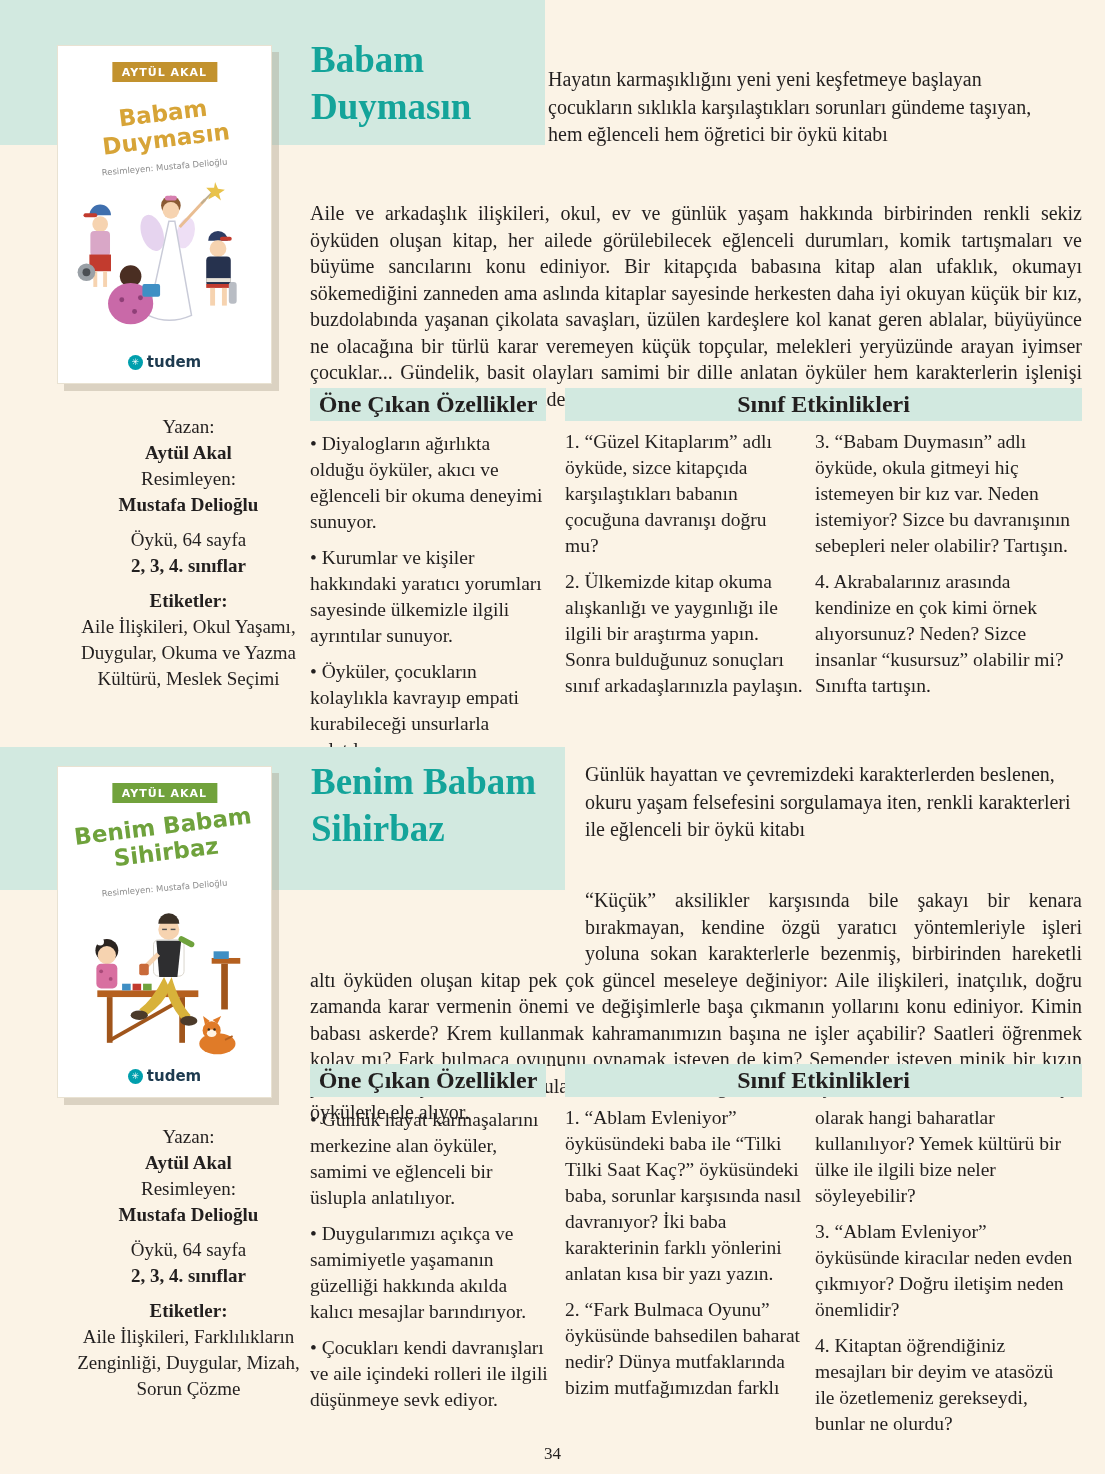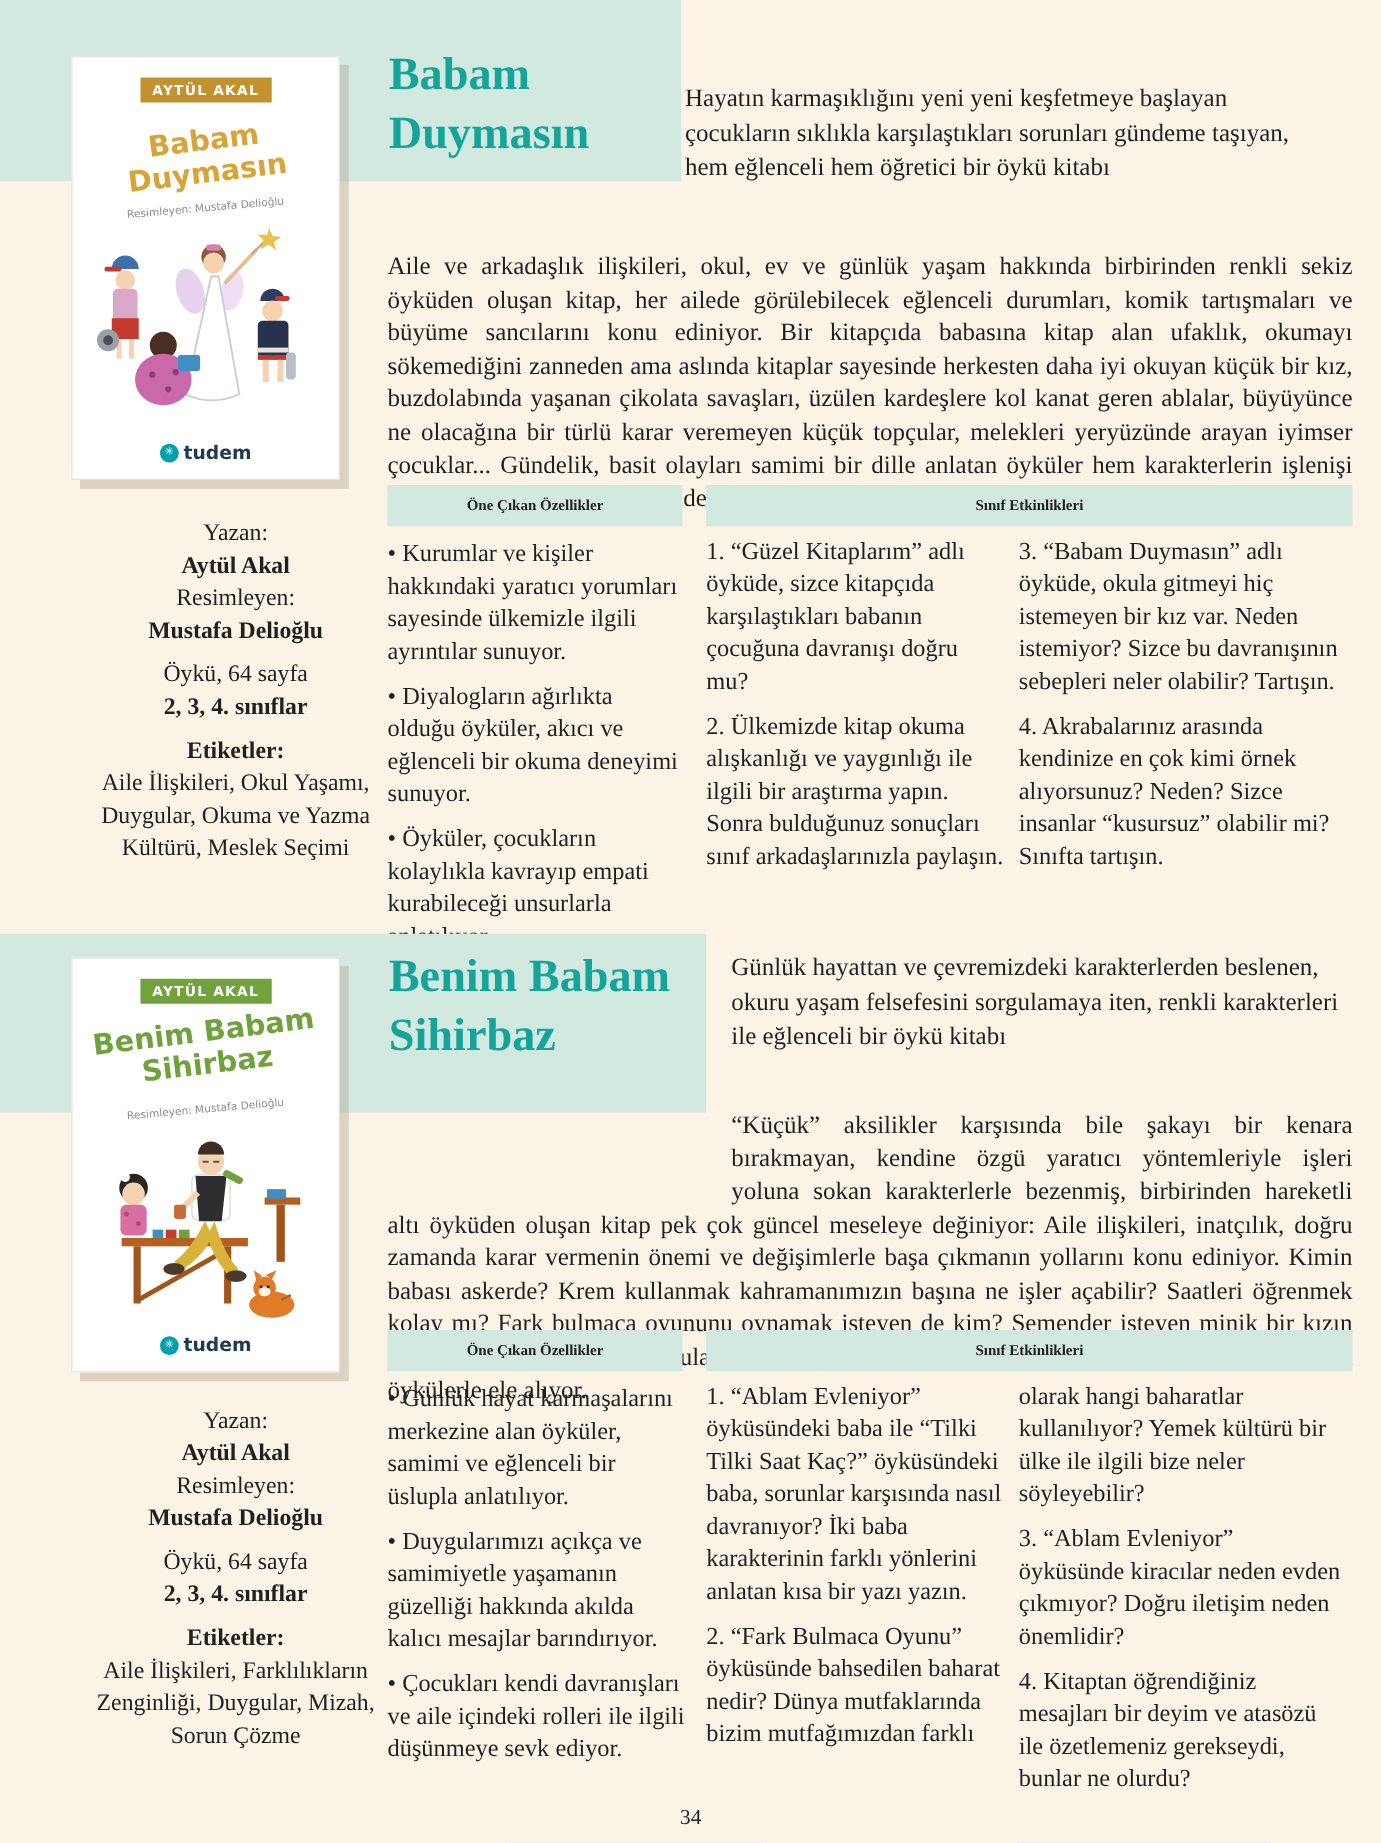--- a/index.html
+++ b/index.html
@@ -52,21 +52,21 @@
   .t2{left:311px;top:758px;width:285px;}
   .intro{position:absolute;font-size:20px;line-height:27.5px;}
   .i1{left:548px;top:41px;width:505px;margin-top:25px;}
   .i2{left:585px;top:761px;width:495px;}
   .body-text{position:absolute;font-size:20px;line-height:26.5px;text-align:justify;margin-top:40px;}
   .b1{left:310px;top:160px;width:772px;}
   .b2{left:310px;top:847px;width:772px;}
   .wrap-spacer{float:left;width:275px;height:54px;}
 
   .hdr{position:absolute;height:33px;background:var(--mint);display:flex;
-       align-items:center;justify-content:center;font-weight:bold;font-size:12px;}
+       align-items:center;justify-content:center;font-weight:bold;font-size:24px;}
   .hf1{left:310px;top:388px;width:236px;}
   .ha1{left:565px;top:388px;width:517px;}
   .hf2{left:310px;top:1064px;width:236px;}
   .ha2{left:565px;top:1064px;width:517px;}
 
   .col{position:absolute;font-size:19.5px;line-height:26px;}
   .col p{margin:0 0 10px 0;}
   .feat1{left:310px;top:431px;width:238px;}
   .act1a{left:565px;top:429px;width:238px;}
   .act1b{left:815px;top:429px;width:258px;}
@@ -142,22 +142,22 @@
   </div>
 
   <div class="sec-title t1">Babam Duymasın</div>
   <div class="intro i1">Hayatın karmaşıklığını yeni yeni keşfetmeye başlayan çocukların sıklıkla karşılaştıkları sorunları gündeme taşıyan, hem eğlenceli hem öğretici bir öykü kitabı</div>
   <div class="body-text b1">Aile ve arkadaşlık ilişkileri, okul, ev ve günlük yaşam hakkında birbirinden renkli sekiz öyküden oluşan kitap, her ailede görülebilecek eğlenceli durumları, komik tartışmaları ve büyüme sancılarını konu ediniyor. Bir kitapçıda babasına kitap alan ufaklık, okumayı sökemediğini zanneden ama aslında kitaplar sayesinde herkesten daha iyi okuyan küçük bir kız, buzdolabında yaşanan çikolata savaşları, üzülen kardeşlere kol kanat geren ablalar, büyüyünce ne olacağına bir türlü karar veremeyen küçük topçular, melekleri yeryüzünde arayan iyimser çocuklar... Gündelik, basit olayları samimi bir dille anlatan öyküler hem karakterlerin işlenişi hem de yazım tekniği sayesinde çocukların okuma alışkanlığı kazanmasına yardımcı oluyor.</div>
 
   <div class="hdr hf1">Öne Çıkan Özellikler</div>
   <div class="hdr ha1">Sınıf Etkinlikleri</div>
 
   <div class="col feat1">
+    <p>• Diyalogların ağırlıkta olduğu öyküler, akıcı ve eğlenceli bir okuma deneyimi sunuyor.</p>
     <p>• Kurumlar ve kişiler hakkındaki yaratıcı yorumları sayesinde ülkemizle ilgili ayrıntılar sunuyor.</p>
-    <p>• Diyalogların ağırlıkta olduğu öyküler, akıcı ve eğlenceli bir okuma deneyimi sunuyor.</p>
     <p>• Öyküler, çocukların kolaylıkla kavrayıp empati kurabileceği unsurlarla anlatılıyor.</p>
   </div>
   <div class="col act1a">
     <p>1. “Güzel Kitaplarım” adlı öyküde, sizce kitapçıda karşılaştıkları babanın çocuğuna davranışı doğru mu?</p>
     <p>2. Ülkemizde kitap okuma alışkanlığı ve yaygınlığı ile ilgili bir araştırma yapın. Sonra bulduğunuz sonuçları sınıf arkadaşlarınızla paylaşın.</p>
   </div>
   <div class="col act1b">
     <p>3. “Babam Duymasın” adlı öyküde, okula gitmeyi hiç istemeyen bir kız var. Neden istemiyor? Sizce bu davranışının sebepleri neler olabilir? Tartışın.</p>
     <p>4. Akrabalarınız arasında kendinize en çok kimi örnek alıyorsunuz? Neden? Sizce insanlar “kusursuz” olabilir mi? Sınıfta tartışın.</p>
   </div>

